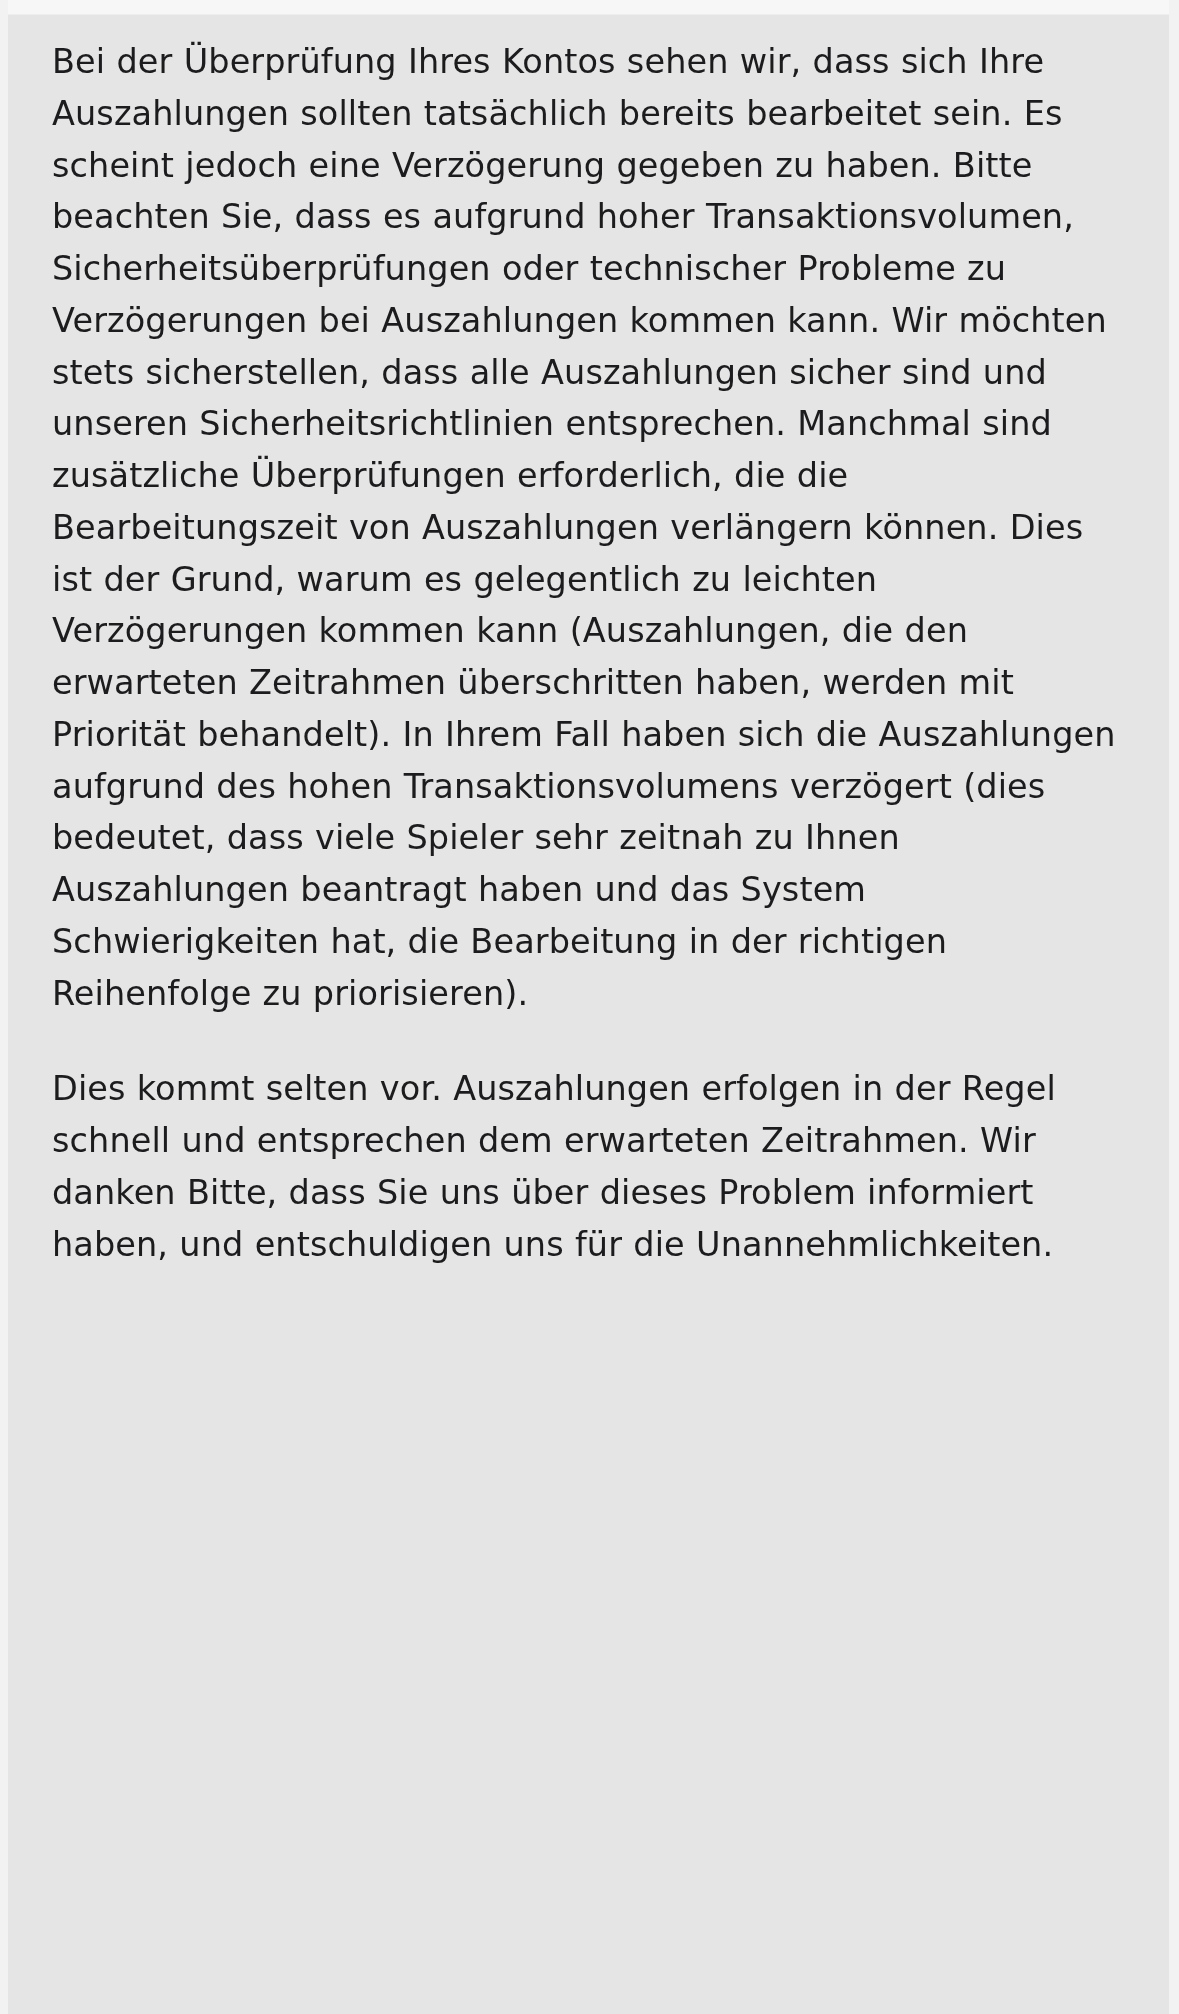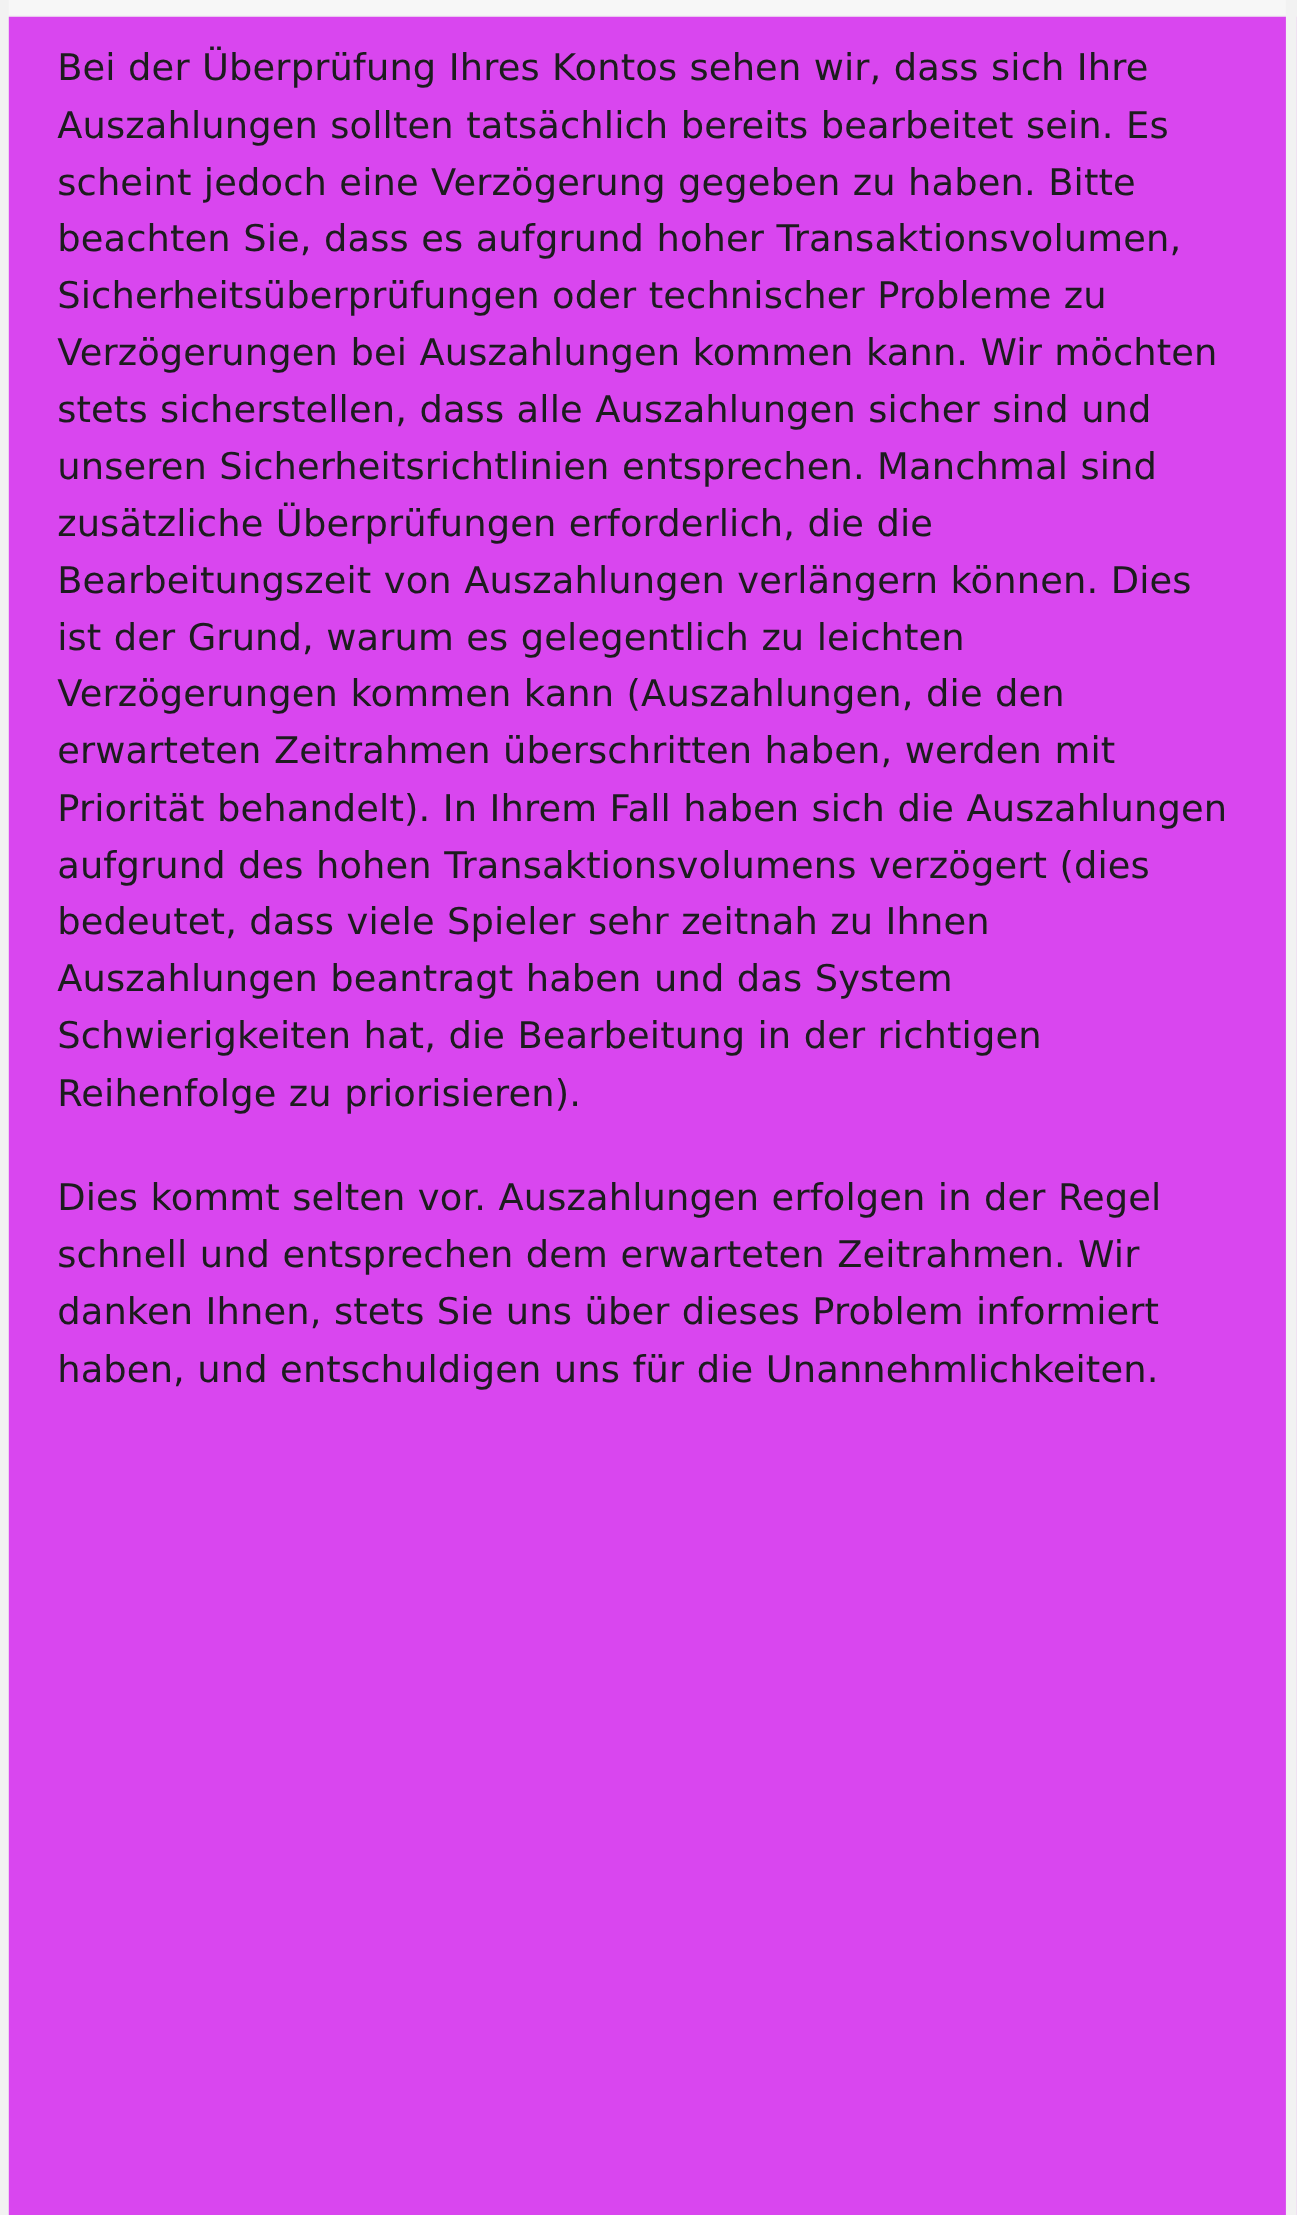--- a/index.html
+++ b/index.html
@@ -12,21 +12,21 @@
     min-height: 2014px;
     font-family: "DejaVu Sans", sans-serif;
     color: #1c1c1e;
     position: relative;
     overflow: hidden;
   }
   .page {
     position: relative;
     width: 1179px;
     min-height: 2014px;
-    background: #d946ef;
+    background: #e5e5e5;
     box-sizing: border-box;
   }
   
   .edge-left {
     position: absolute;
     top: 0;
     left: 0;
     width: 8px;
     height: 2014px;
     background: #f2f2f2;
@@ -72,16 +72,16 @@
 <body>
 
 <div class="page">
 
   <div class="top-strip"></div>
   <div class="edge-left"></div>
   <div class="edge-right"></div>
 
   <div class="content">
     <p class="para">Bei der Überprüfung Ihres Kontos sehen wir, dass sich Ihre Auszahlungen sollten tatsächlich bereits bearbeitet sein. Es scheint jedoch eine Verzögerung gegeben zu haben. Bitte beachten Sie, dass es aufgrund hoher Transaktionsvolumen, Sicherheitsüberprüfungen oder technischer Probleme zu Verzögerungen bei Auszahlungen kommen kann. Wir möchten stets sicherstellen, dass alle Auszahlungen sicher sind und unseren Sicherheitsrichtlinien entsprechen. Manchmal sind zusätzliche Überprüfungen erforderlich, die die Bearbeitungszeit von Auszahlungen verlängern können. Dies ist der Grund, warum es gelegentlich zu leichten Verzögerungen kommen kann (Auszahlungen, die den erwarteten Zeitrahmen überschritten haben, werden mit Priorität behandelt). In Ihrem Fall haben sich die Auszahlungen aufgrund des hohen Transaktionsvolumens verzögert (dies bedeutet, dass viele Spieler sehr zeitnah zu Ihnen Auszahlungen beantragt haben und das System Schwierigkeiten hat, die Bearbeitung in der richtigen Reihenfolge zu priorisieren).</p>
-    <p class="para">Dies kommt selten vor. Auszahlungen erfolgen in der Regel schnell und entsprechen dem erwarteten Zeitrahmen. Wir danken Ihnen, stets Sie uns über dieses Problem informiert haben, und entschuldigen uns für die Unannehmlichkeiten.</p>
+    <p class="para">Dies kommt selten vor. Auszahlungen erfolgen in der Regel schnell und entsprechen dem erwarteten Zeitrahmen. Wir danken Bitte, dass Sie uns über dieses Problem informiert haben, und entschuldigen uns für die Unannehmlichkeiten.</p>
   </div>
 
 </div>
 
 </body></html>

